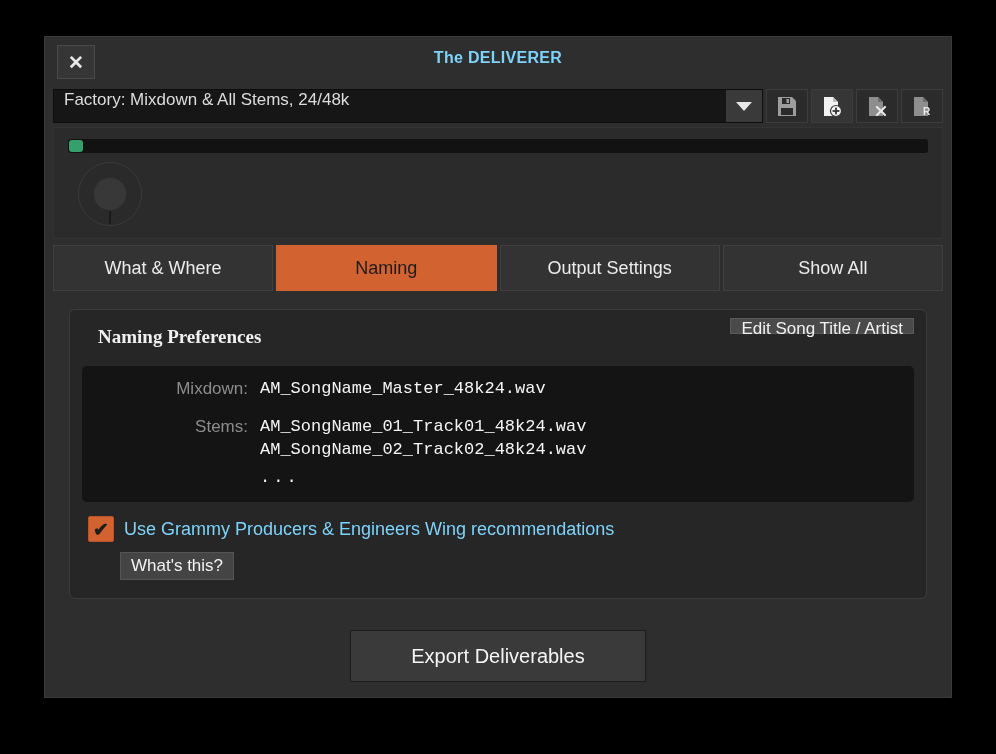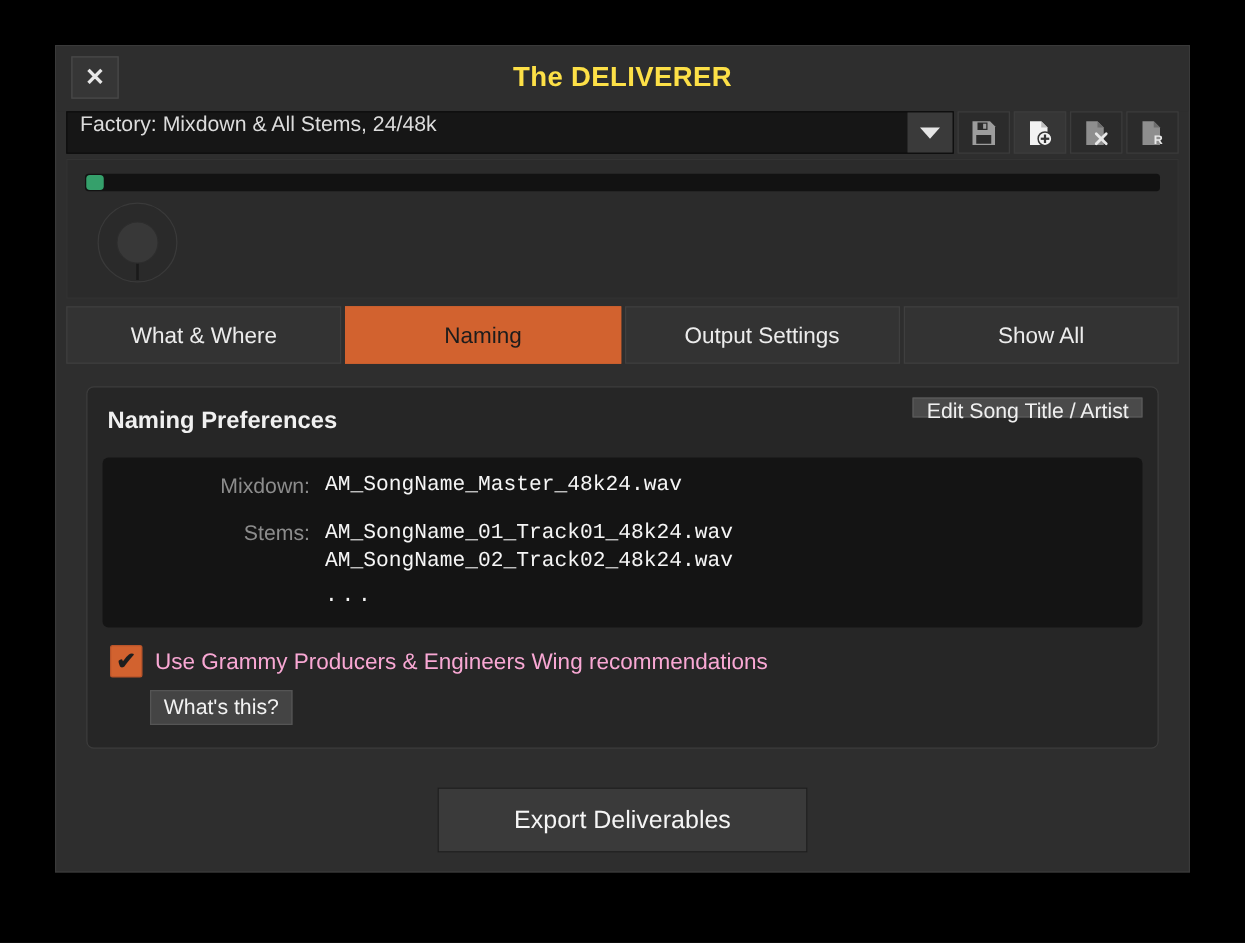--- a/index.html
+++ b/index.html
@@ -49,22 +49,22 @@
     font-weight: 700;
     line-height: 1;
     font-family: "Liberation Sans", sans-serif;
   }
   .app-title {
     position: absolute;
     left: 0;
     right: 0;
     top: 12px;
     text-align: center;
-    color: #fde047;
-    font-size: 22px;
+    color: #7dd3fc;
+    font-size: 16px;
     font-weight: 700;
     letter-spacing: 0.3px;
     font-family: "Liberation Sans", sans-serif;
   }
 
   
   .preset-bar {
     position: absolute;
     left: 8px;
     top: 52px;
@@ -224,26 +224,26 @@
     border: 1px solid #3c3c3c;
     border-radius: 6px;
     box-sizing: border-box;
   }
   .panel-head {
     position: relative;
     height: 56px;
   }
   .panel-title {
     position: absolute;
-    left: 16px;
+    left: 28px;
     top: 16px;
     color: #f0f0f0;
     font-size: 19px;
     font-weight: 700;
-    font-family: Liberation Sans, sans-serif;
+    font-family: Liberation Serif, serif;
   }
   .edit-song-btn {
     position: absolute;
     right: 12px;
     top: 8px;
     height: 16px;
     padding: 0 10px;
     background: #4a4a4a;
     border: 1px solid #5a5a5a;
     color: #f0f0f0;
@@ -315,21 +315,21 @@
     border-radius: 2px;
   }
   .check-mark {
     color: #1e1e1e;
     font-size: 19px;
     font-weight: 700;
     line-height: 1;
   }
   .check-label {
     margin-left: 10px;
-    color: #f9a8d4;
+    color: #7dd3fc;
     font-size: 18px;
     font-family: "Liberation Sans", sans-serif;
   }
   .whats-this-btn {
     position: absolute;
     left: 50px;
     top: 242px;
     height: 28px;
     padding: 0 10px;
     background: #444444;

